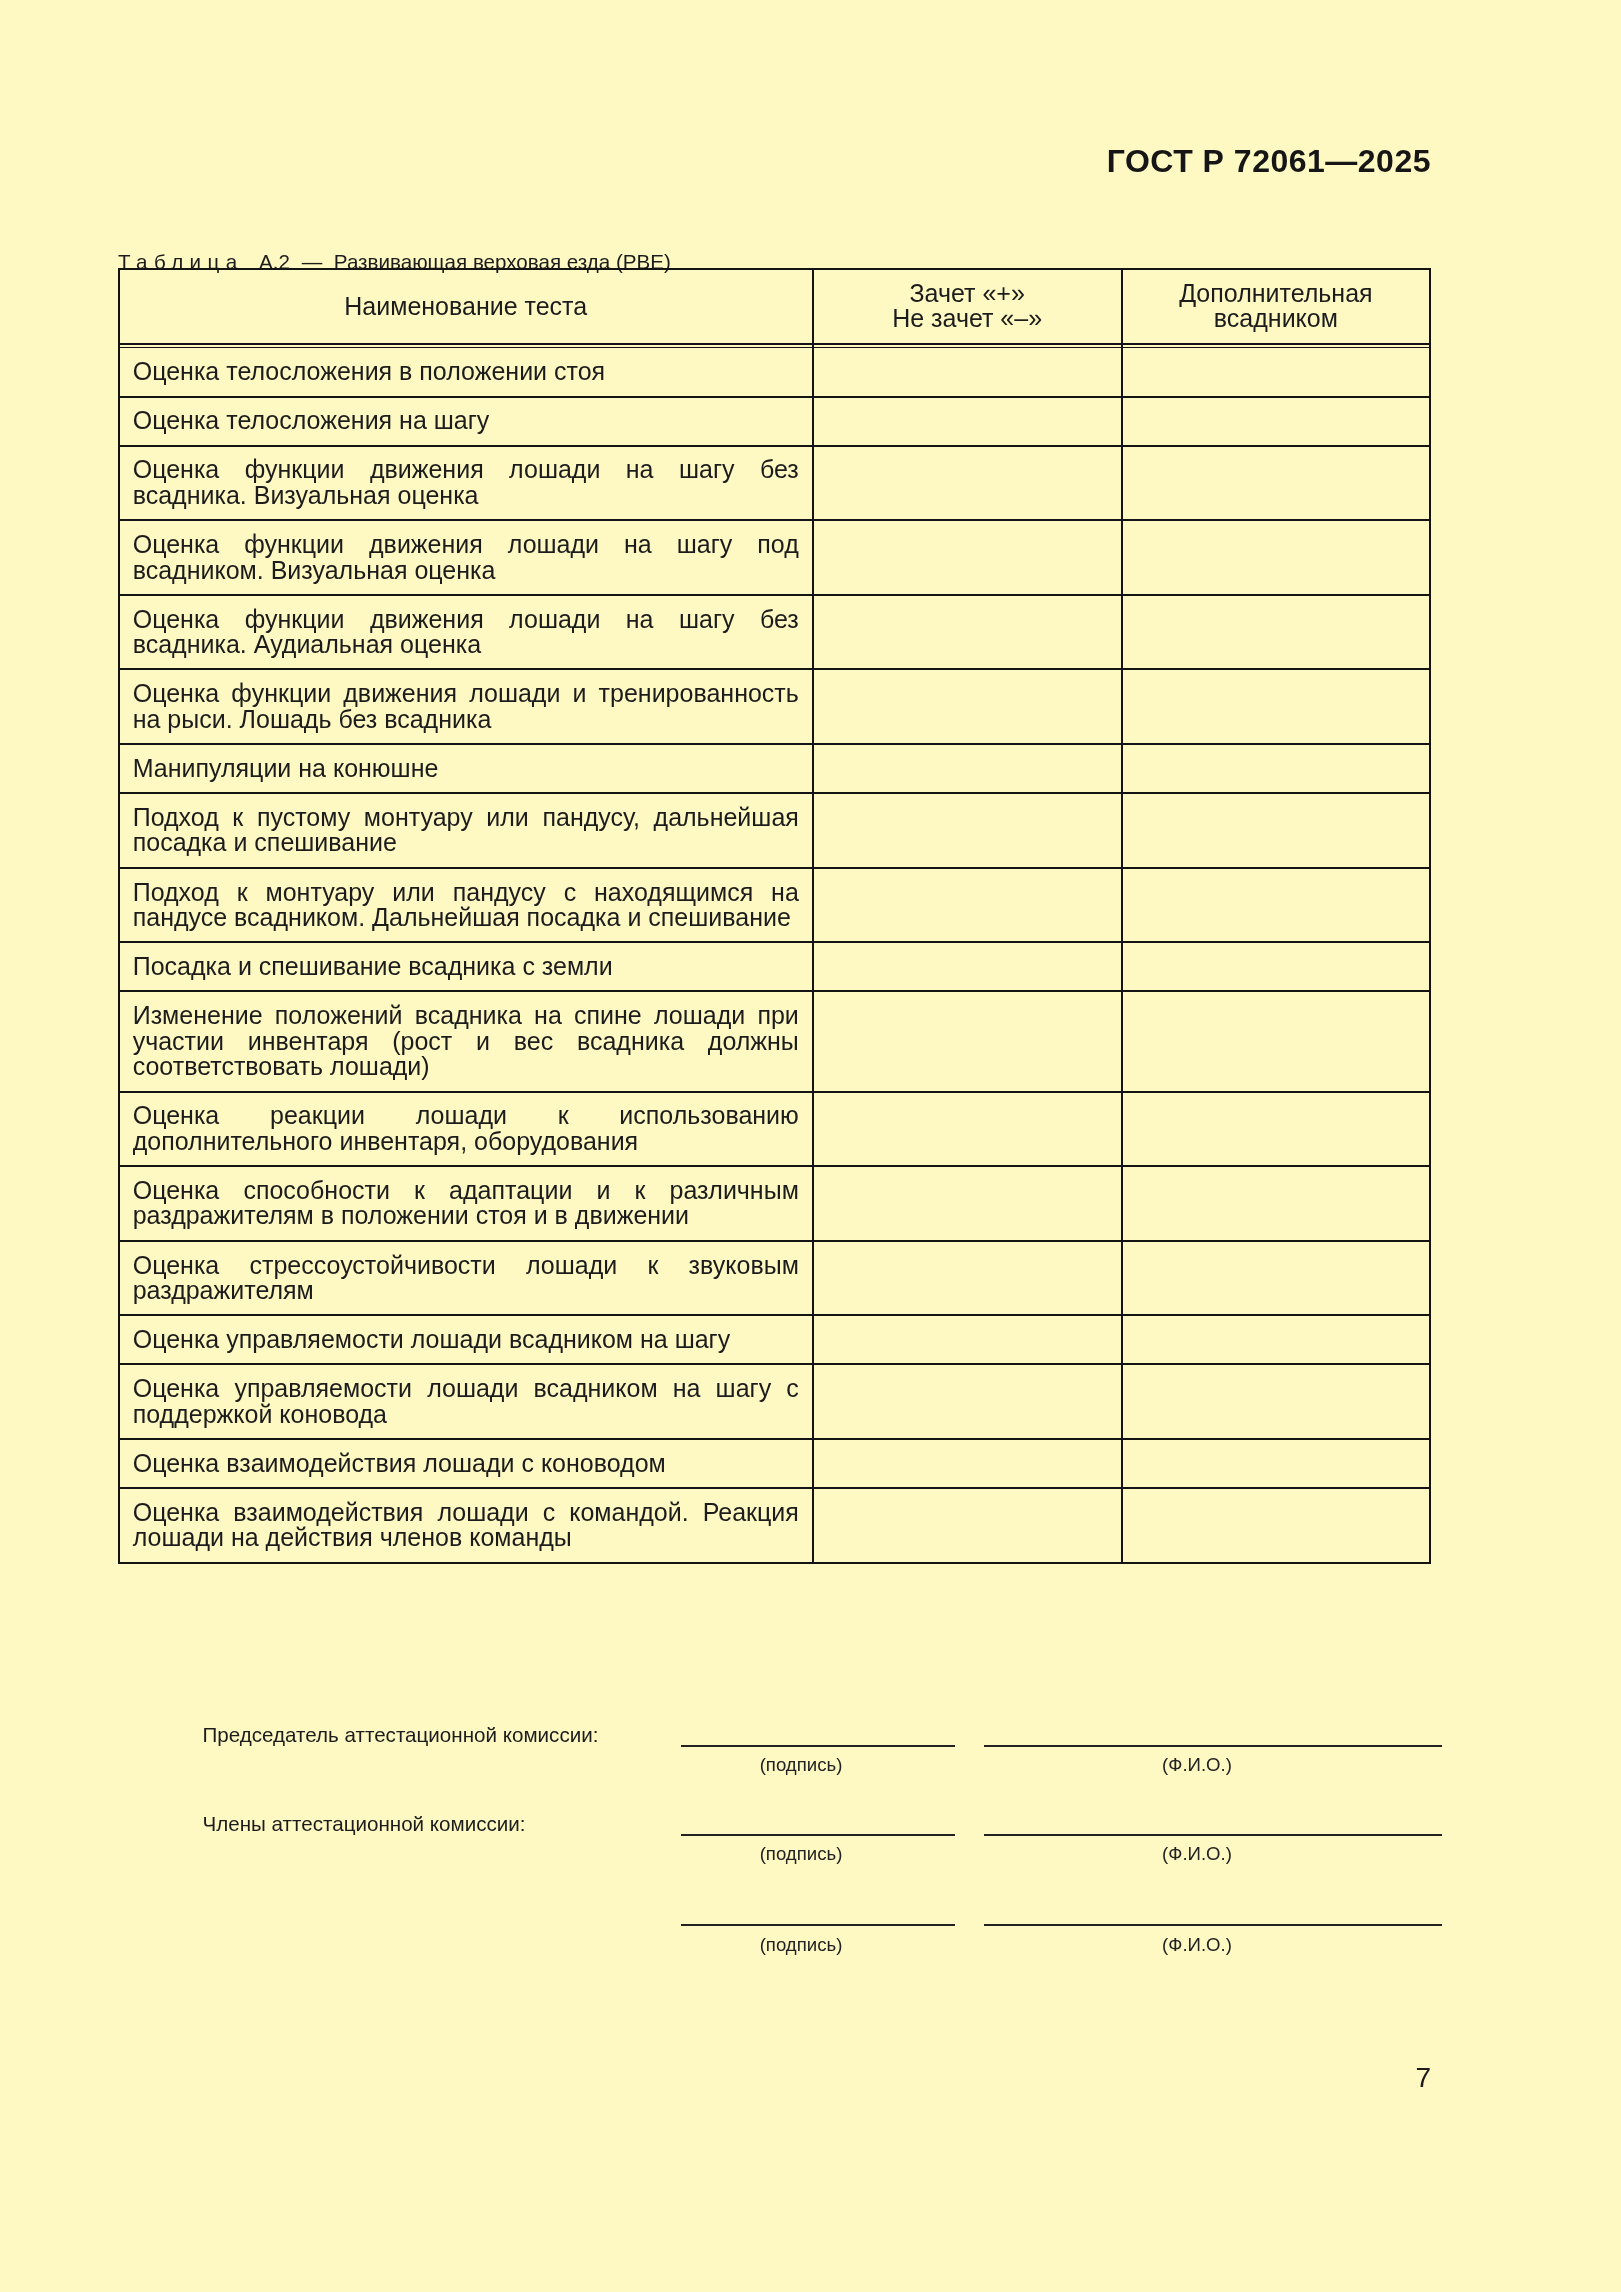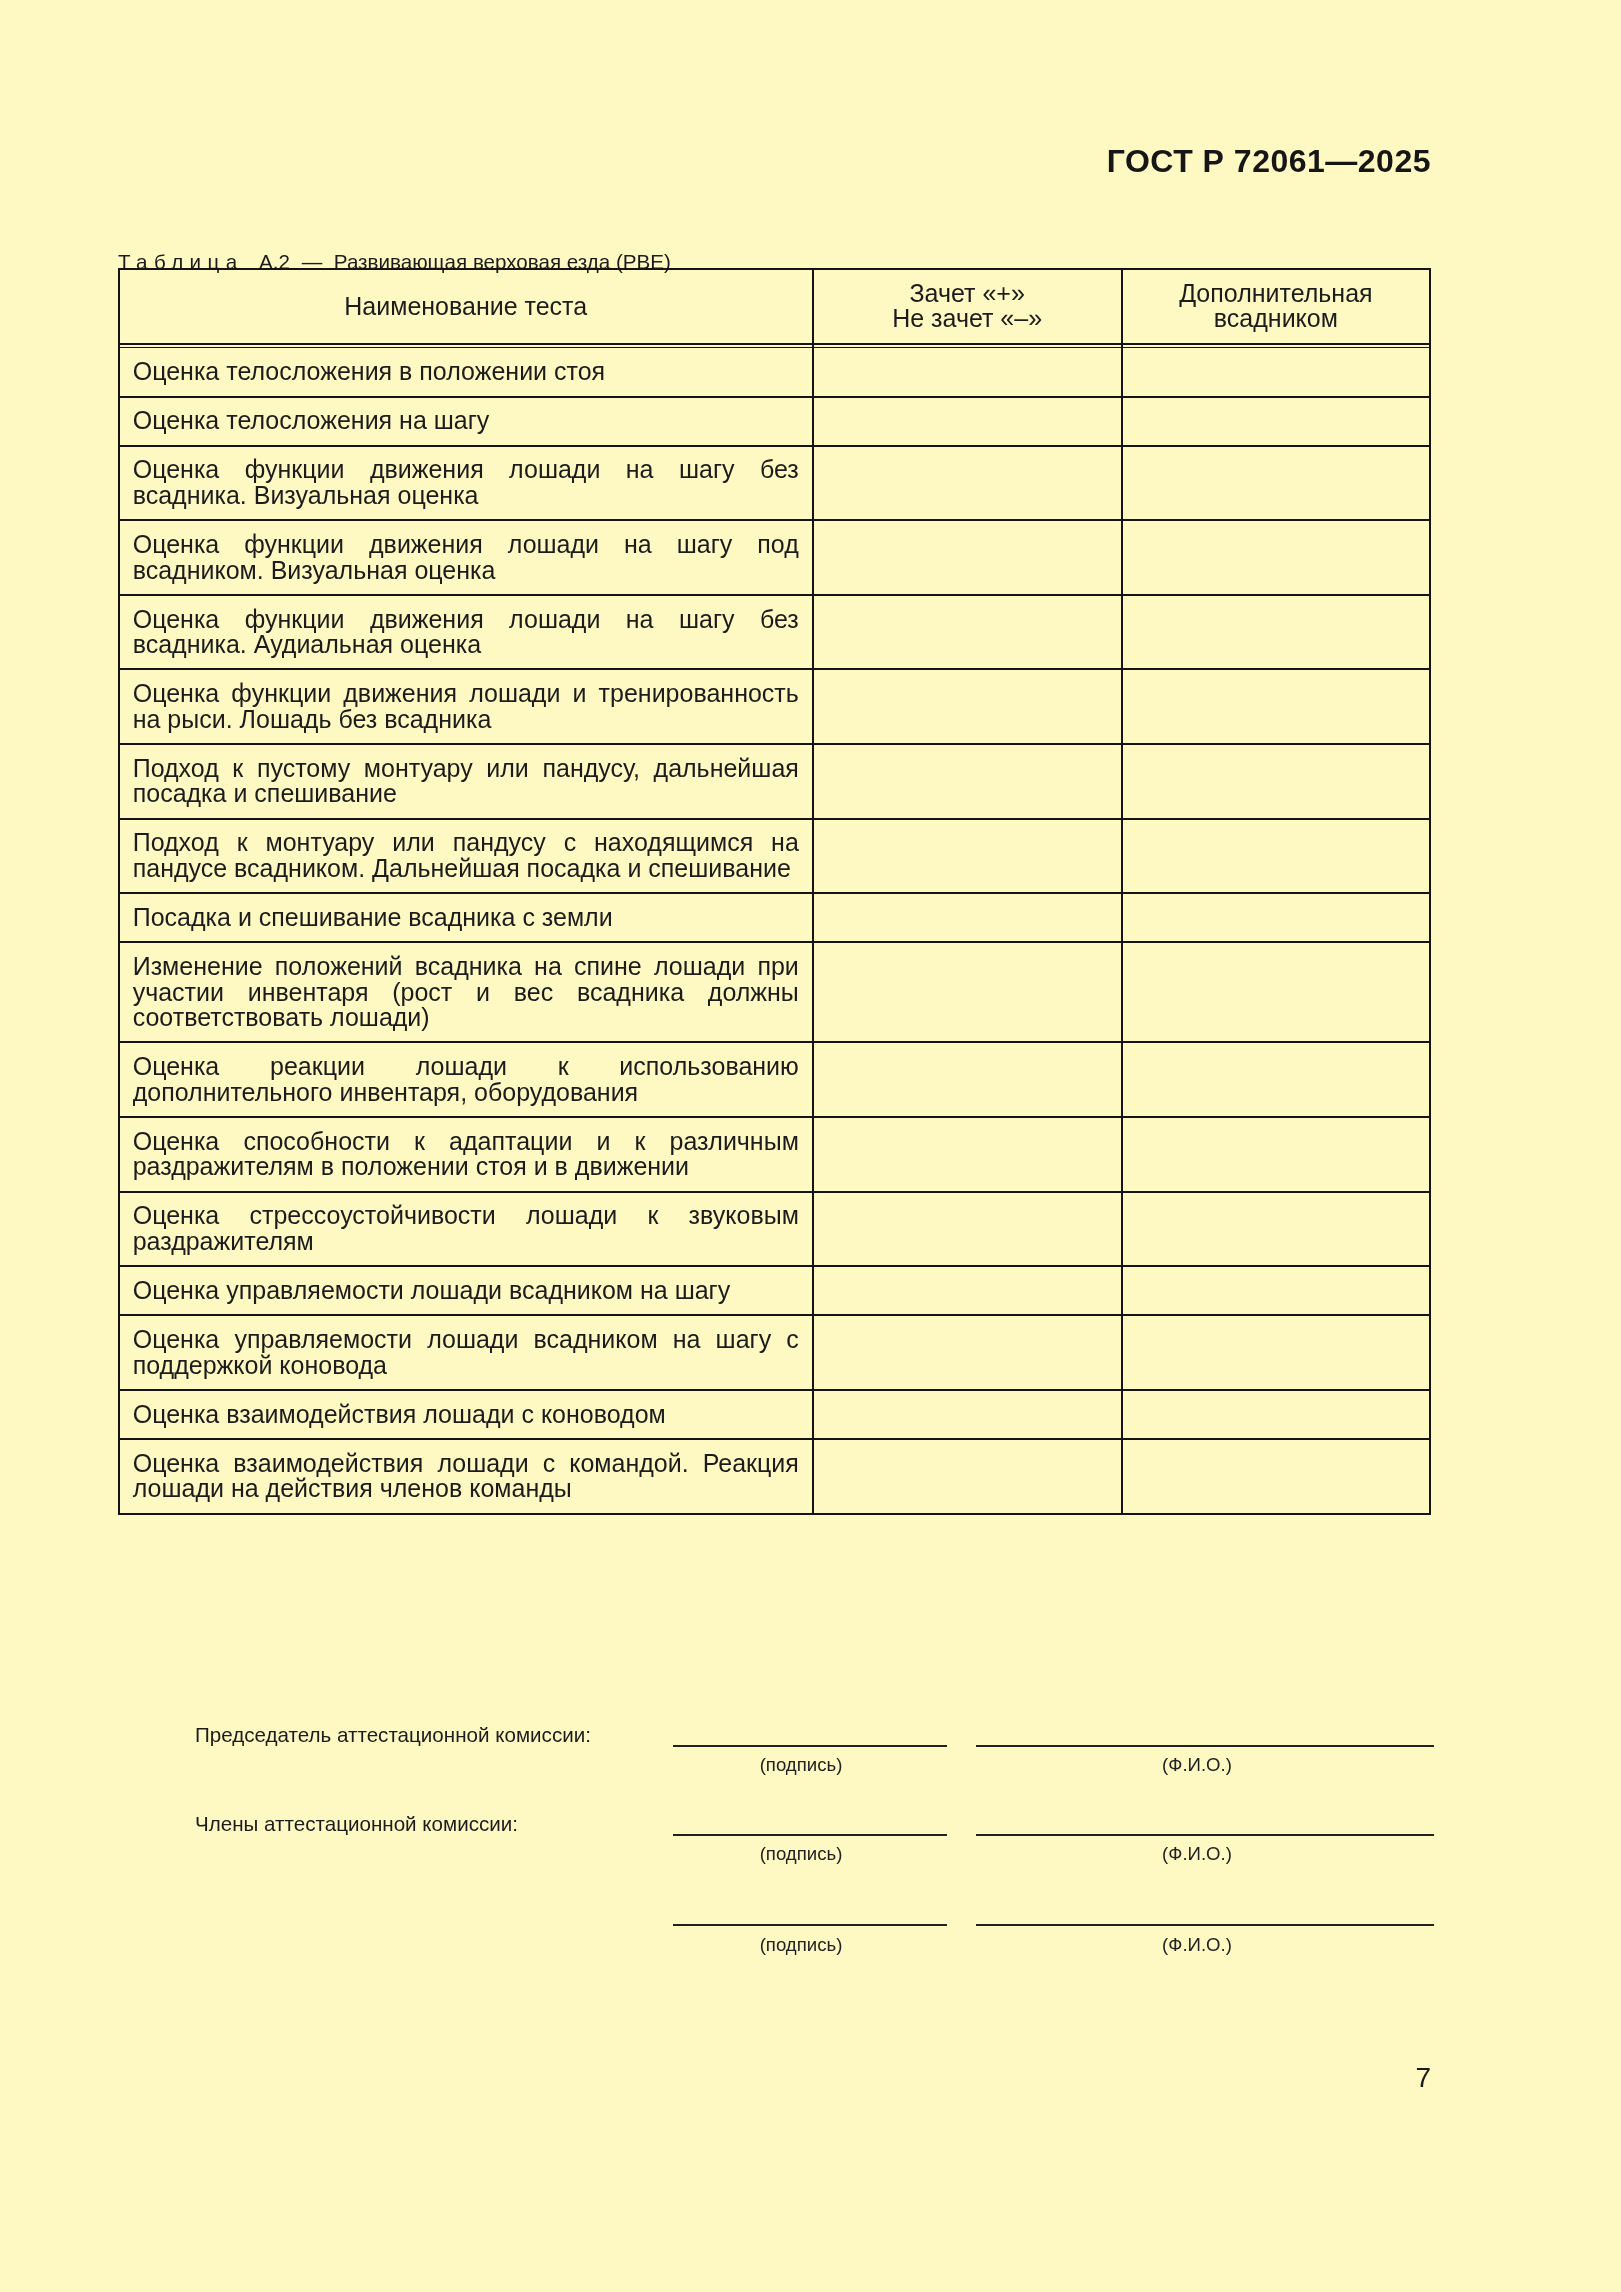--- a/index.html
+++ b/index.html
@@ -88,25 +88,26 @@
   .sig {
     position: absolute;
     left: 186px;
     top: 1720px;
     width: 1245px;
     height: 274px;
     font-size: 20.6px;
   }
   .sig .row {
     position: absolute;
-    left: 9px;
+    left: 16px;
     display: flex;
     align-items: flex-end;
     height: 26.5px;
     width: 1240px;
+    justify-content: center;
   }
   .sig .row .lbl { width: 478px; }
   .sig .row .ln1 { width: 274px; border-bottom: 2px solid #222; height: 100%; }
   .sig .row .gap { width: 29px; }
   .sig .row .ln2 { width: 458px; border-bottom: 2px solid #222; height: 100%; }
   .sig .cap { position: absolute; left: 0; width: 1240px; height: 23.5px; font-size: 18.6px; color: #222; }
   .sig .cap .c-sign { position: absolute; left: 478px; width: 274px; text-align: center; }
   .sig .cap .c-fio  { position: absolute; left: 782px; width: 458px; text-align: center; }
 
   .row-1 { top: 0; }    .cap-1 { top: 34px; }
@@ -187,20 +188,25 @@
           <td class="c1 b-r">Оценка функции движения лошади на шагу без всадника. Аудиальная оценка</td>
           <td class="c2 b-r"></td>
           <td class="c3"></td>
         </tr>
         <tr>
           <td class="c1 b-r">Оценка функции движения лошади и тренированность на рыси. Лошадь без всадника</td>
           <td class="c2 b-r"></td>
           <td class="c3"></td>
         </tr>
         <tr>
+          <td class="c1 b-r">Манипуляции на конюшне</td>
+          <td class="c2 b-r"></td>
+          <td class="c3"></td>
+        </tr>
+        <tr>
           <td class="c1 b-r">Подход к пустому монтуару или пандусу, дальнейшая посадка и спешивание</td>
           <td class="c2 b-r"></td>
           <td class="c3"></td>
         </tr>
         <tr>
           <td class="c1 b-r">Подход к монтуару или пандусу с находящимся на пандусе всадником. Дальнейшая посадка и спешивание</td>
           <td class="c2 b-r"></td>
           <td class="c3"></td>
         </tr>
         <tr>

